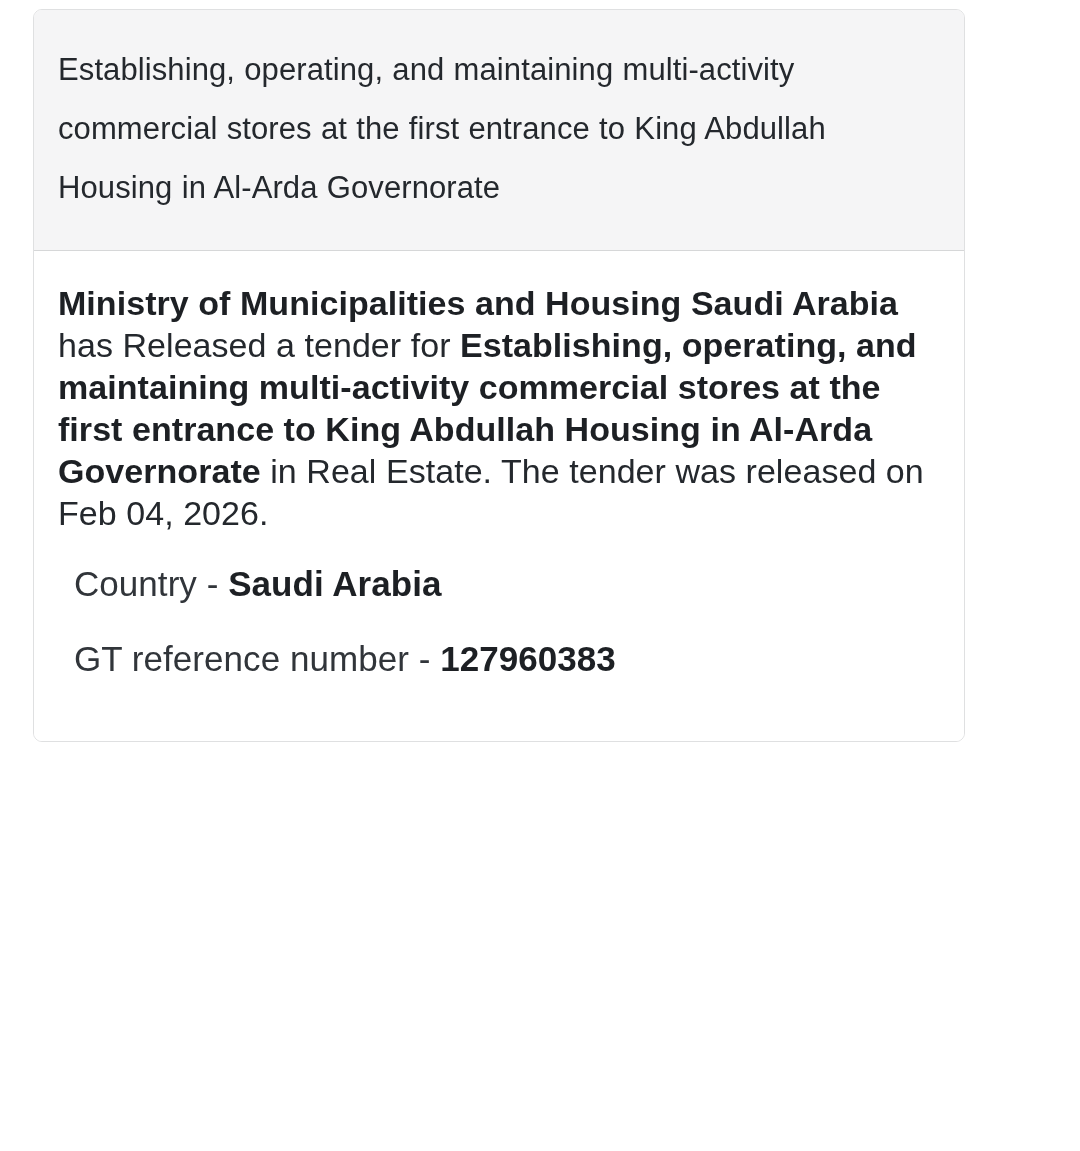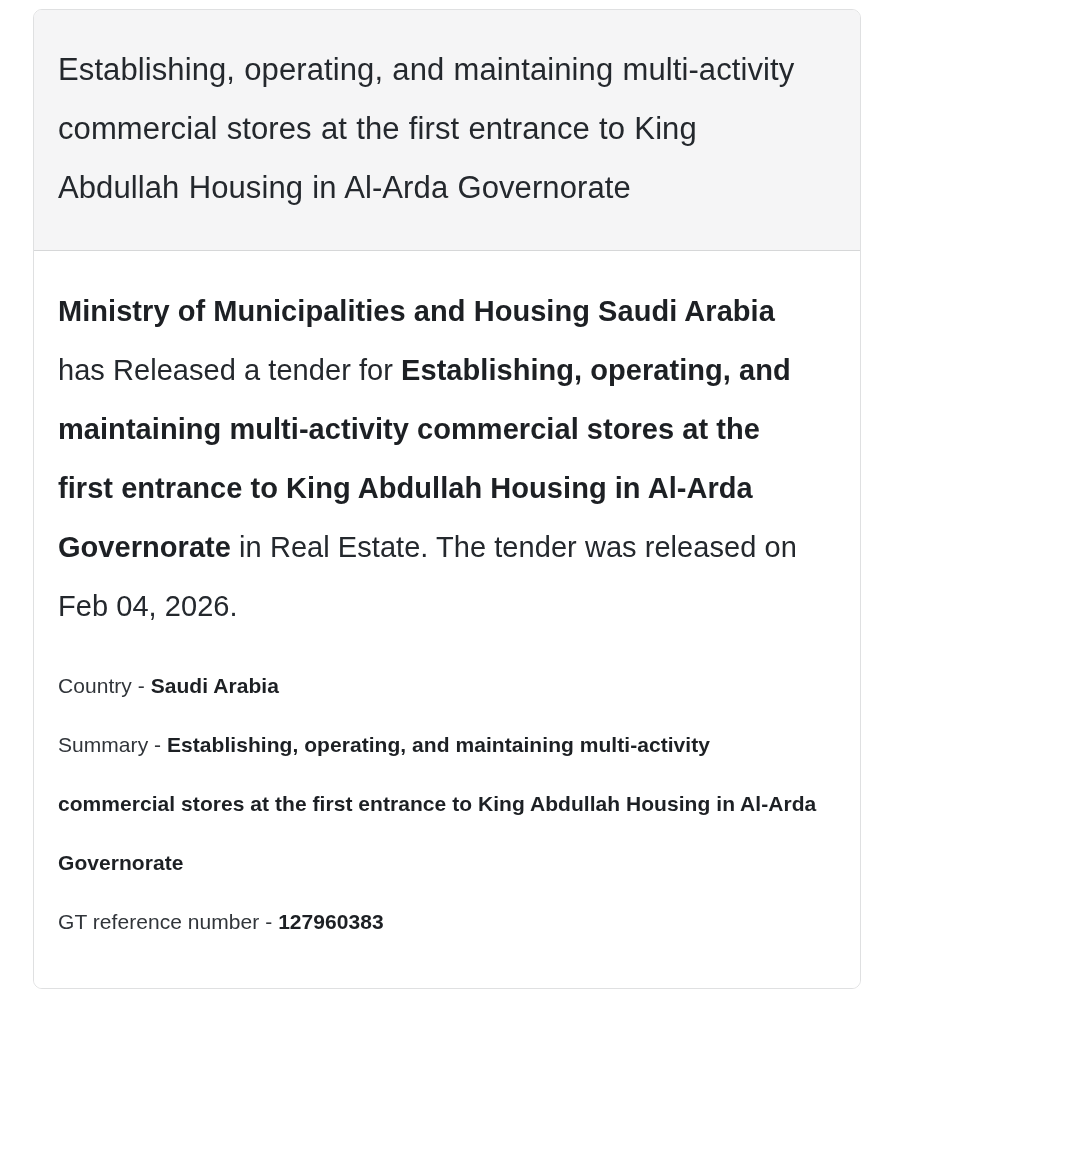--- a/index.html
+++ b/index.html
@@ -18,21 +18,21 @@
   .page {
     width: 1080px;
     height: 1151px;
     position: relative;
     box-sizing: border-box;
     padding: 9px 34px 38px 33px;
     background: #ffffff;
   }
 
   .tender-card {
-    width: 828px;
+    width: 932px;
     box-sizing: border-box;
     border: 1px solid #dfe0e1;
     border-radius: 9px;
     background: #ffffff;
     overflow: hidden;
     box-shadow: 0 0 0 0 rgba(0,0,0,0);
   }
 
   .card-header {
     background: #f5f5f6;
@@ -52,45 +52,45 @@
   }
 
   .card-body {
     box-sizing: border-box;
     padding: 31px 40px 37px 24px;
     background: #ffffff;
   }
 
   .lede {
     margin: 0 0 20px 0;
-    font-size: 29px;
-    line-height: 59px;
+    font-size: 34px;
+    line-height: 42px;
     color: #24282d;
     font-weight: 400;
     letter-spacing: 0.05px;
   }
 
   .lede b, .field-value {
     font-weight: 700;
     color: #1d2024;
   }
 
   .field-list {
     margin: 0;
     padding: 0;
     list-style: none;
   }
 
   .field-row {
-    font-size: 21px;
+    font-size: 35px;
     line-height: 59px;
     color: #2f3337;
     font-weight: 400;
     letter-spacing: 0.05px;
-    margin: 0;
+    margin: 16px;
   }
 
   .field-label {
     font-weight: 400;
     color: #31353a;
   }
 
   .field-sep {
     font-weight: 400;
     color: #31353a;
@@ -113,21 +113,20 @@
     </div>
 
     <div class="card-body">
 
       <p class="lede"><b>Ministry of Municipalities and Housing Saudi Arabia</b><span> has Released a tender for </span><b>Establishing, operating, and maintaining multi-activity commercial stores at the first entrance to King Abdullah Housing in Al-Arda Governorate</b><span> in Real Estate. The tender was released on Feb 04, 2026.</span></p>
 
       <ul class="field-list">
 
         <li class="field-row"><span class="field-label">Country</span><span class="field-sep"> - </span><span class="field-value">Saudi Arabia</span></li>
 
-        <li class="field-row"><span class="field-label">Summary</span><span class="field-sep"> - </span><span class="field-value">Establishing, operating, and maintaining multi-activity commercial stores at the first entrance to King Abdullah Housing in Al-Arda Governorate</span></li>
 
 
         <li class="field-row"><span class="field-label">GT reference number</span><span class="field-sep"> - </span><span class="field-value">127960383</span></li>
 
 
       </ul>
 
     </div>
 
   </div>

